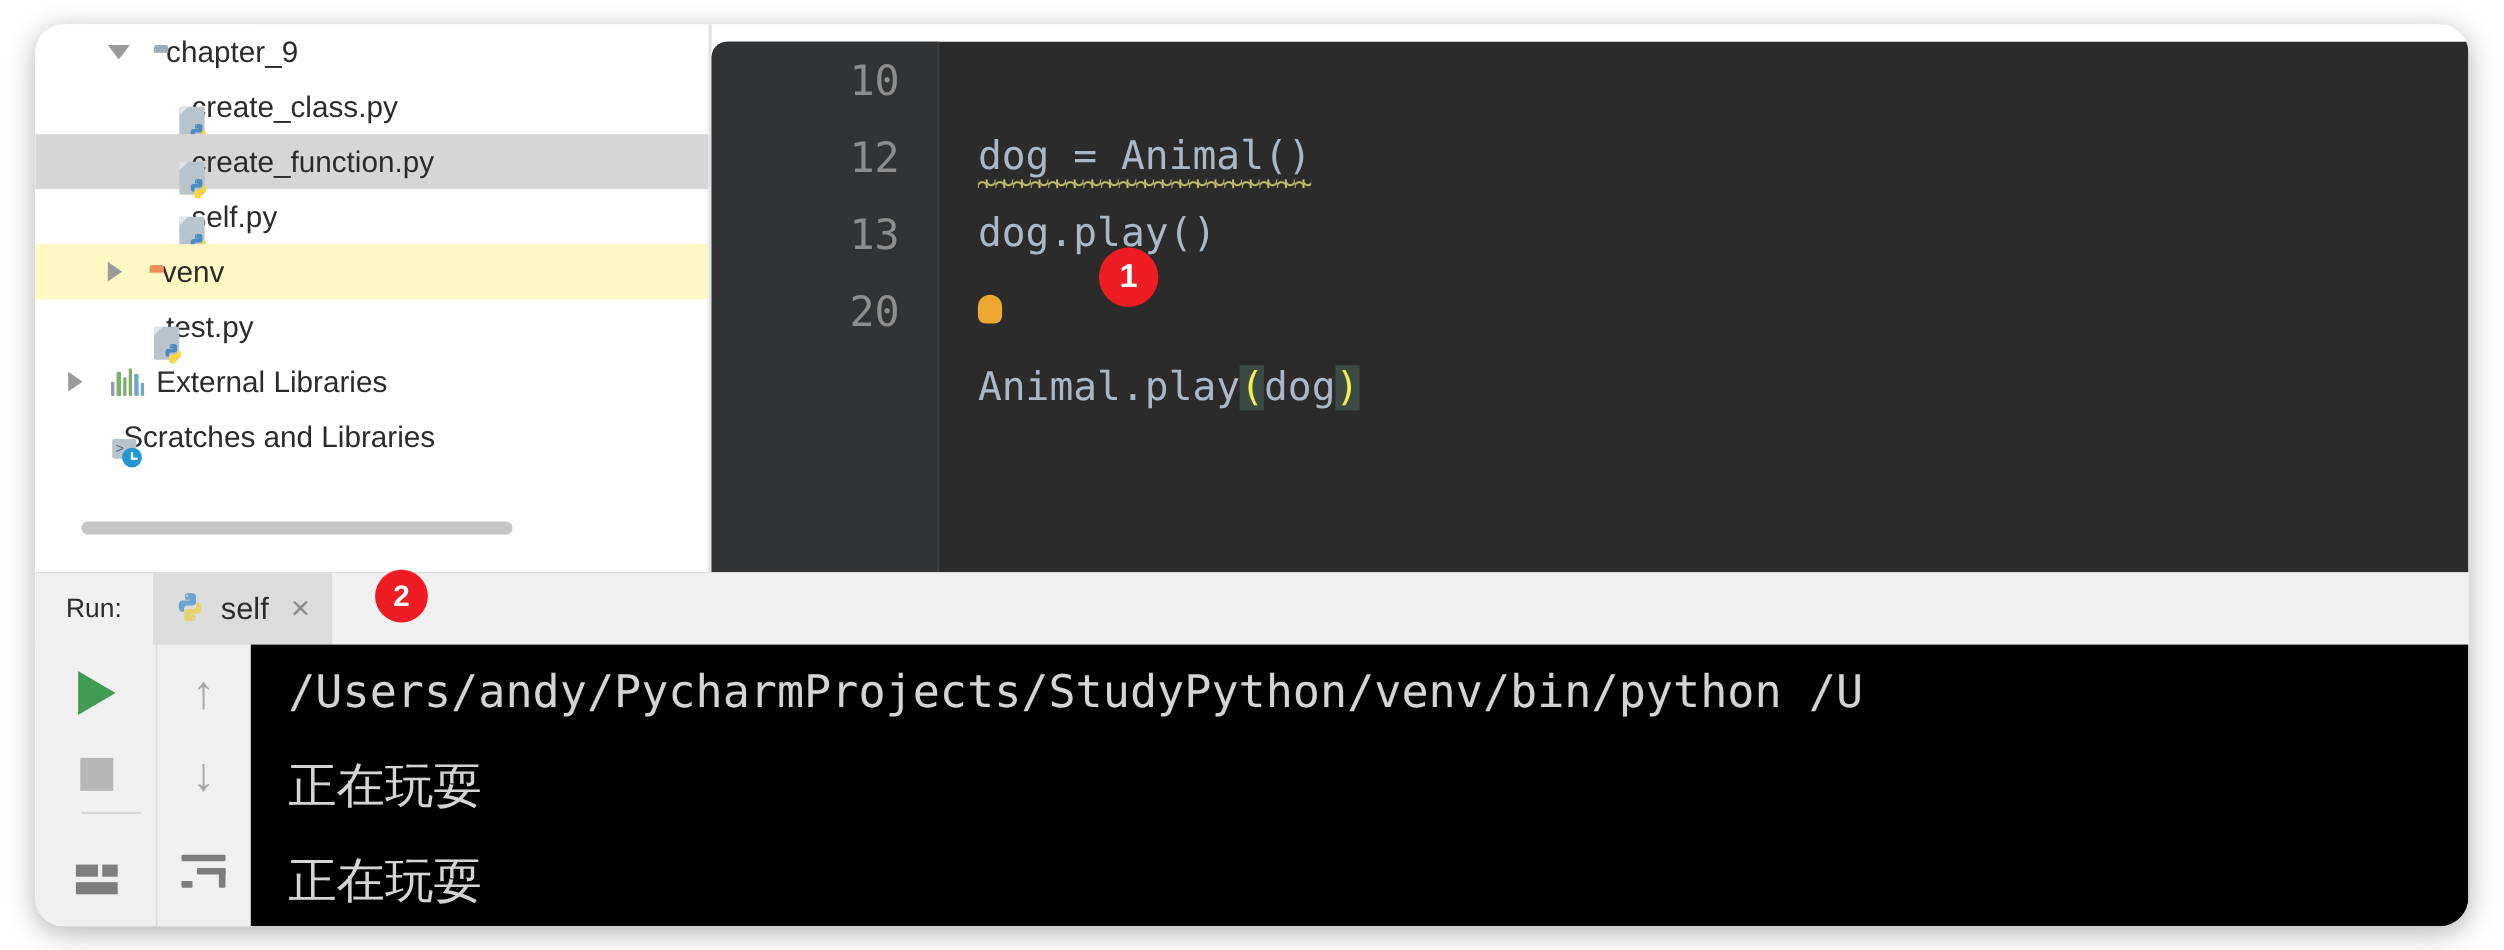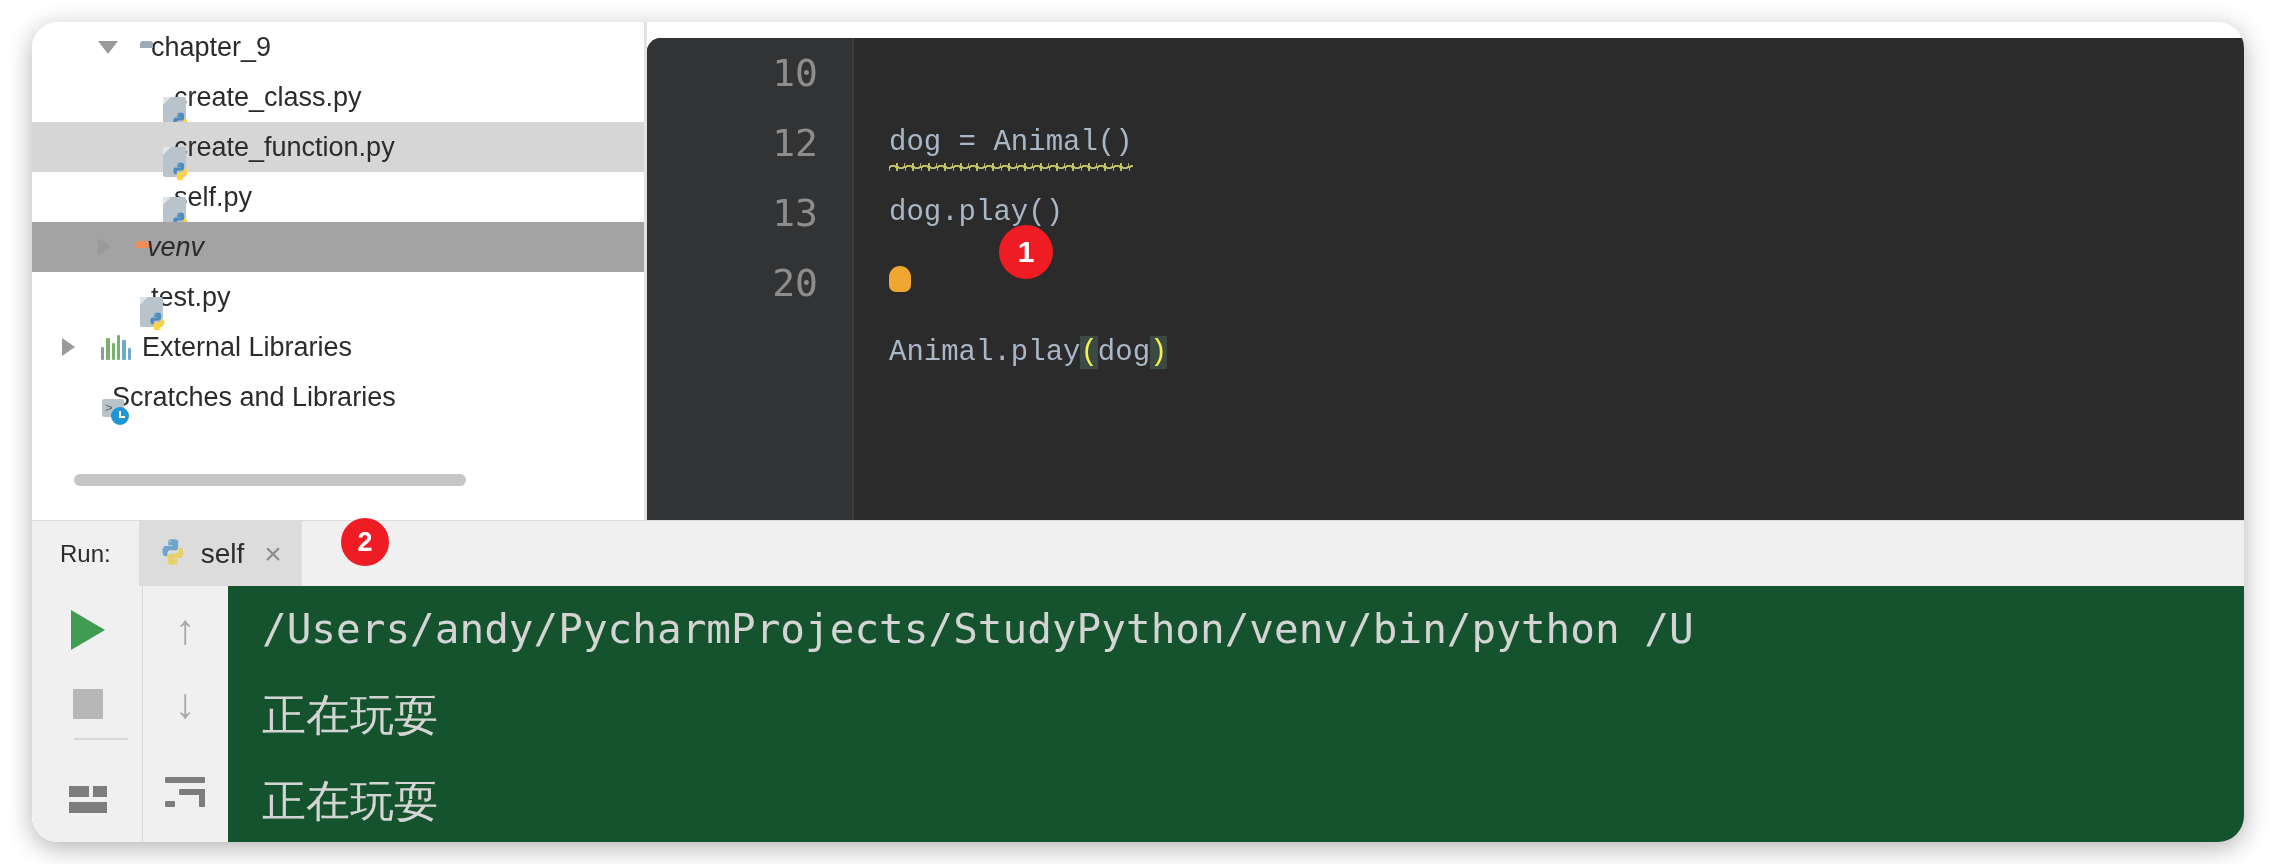--- a/index.html
+++ b/index.html
@@ -24,21 +24,21 @@
   
   .tree{
     position:absolute;left:0;top:0;width:612px;height:498px;
     background:#ffffff;
   }
   .row{
     position:relative;height:50px;display:flex;align-items:center;
     font-size:27px;color:#2b2b2b;white-space:nowrap;
   }
   .row.sel{background:#d6d6d6;}
-  .row.venv{background:#a3a3a3;font-style:italic;}
+  .row.venv{background:#fef9c3;}
   .arrow{
     width:0;height:0;flex:0 0 auto;
     border-left:13px solid #9a9a9a;border-top:9px solid transparent;border-bottom:9px solid transparent;
   }
   .arrow.down{
     border-left:10px solid transparent;border-right:10px solid transparent;
     border-top:13px solid #9a9a9a;border-bottom:0;
   }
   .ico{flex:0 0 auto;display:inline-block;position:relative;}
   .lbl{margin-left:11px;}
@@ -98,21 +98,21 @@
   .gutter{
     position:absolute;left:0;top:0;width:205px;height:482px;background:#313335;
     border-radius:14px 0 0 0;
   }
   .gutter .gline{
     height:70px;line-height:70px;text-align:right;padding-right:34px;
     font-size:38px;color:#8d8d8d;
   }
   .gutter-edge{position:absolute;left:205px;top:0;width:2px;height:482px;background:#3c3f41;}
   .code{position:absolute;left:207px;top:0;right:0;height:482px;overflow:hidden;}
-  .cline{height:70px;line-height:70px;padding-left:35px;font-size:29px;color:#a9b7c6;white-space:pre;font-family:Liberation Mono, monospace;}
+  .cline{height:70px;line-height:70px;padding-left:35px;font-size:36px;color:#a9b7c6;white-space:pre;}
   .squig{
     position:relative;display:inline-block;
   }
   .squig::after{
     content:"";position:absolute;left:0;right:0;bottom:7px;height:8px;
     background:
       radial-gradient(circle at 4px 7px, rgba(0,0,0,0) 3.2px, #c5c26a 3.6px, #c5c26a 5.0px, rgba(0,0,0,0) 5.4px),
       radial-gradient(circle at 12px 1px, rgba(0,0,0,0) 3.2px, #c5c26a 3.6px, #c5c26a 5.0px, rgba(0,0,0,0) 5.4px);
     background-size:16px 8px;background-repeat:repeat-x;
   }
@@ -156,21 +156,21 @@
 
   .play-tri{width:0;height:0;border-left:34px solid #3f9c52;border-top:20px solid transparent;border-bottom:20px solid transparent;}
   .stop-sq{width:30px;height:30px;background:#b7b7b7;}
   .layout-ic{width:38px;height:28px;position:relative;}
   .layout-ic i{position:absolute;background:#7d7d7d;}
   .arrow-ic{font-size:42px;color:#a8a8a8;line-height:1;}
   .wrap-ic{width:40px;height:30px;position:relative;}
   .wrap-ic i{position:absolute;background:#7d7d7d;height:6px;border-radius:1px;}
 
   .console{
-    position:absolute;left:196px;top:0;right:0;height:256px;background:#14532d;
+    position:absolute;left:196px;top:0;right:0;height:256px;background:#000000;
     font-family:"DejaVu Sans Mono","Liberation Mono",monospace;overflow:hidden;
   }
   .oline{height:86px;line-height:86px;padding-left:34px;font-size:41px;color:#d4d4d4;white-space:pre;}
   .oline.cn{font-size:44px;}
   .sep-thin{position:absolute;left:28px;width:54px;height:2px;background:#d6d6d6;}
 </style>
 </head>
 <body>
 
 <div class="screen">

